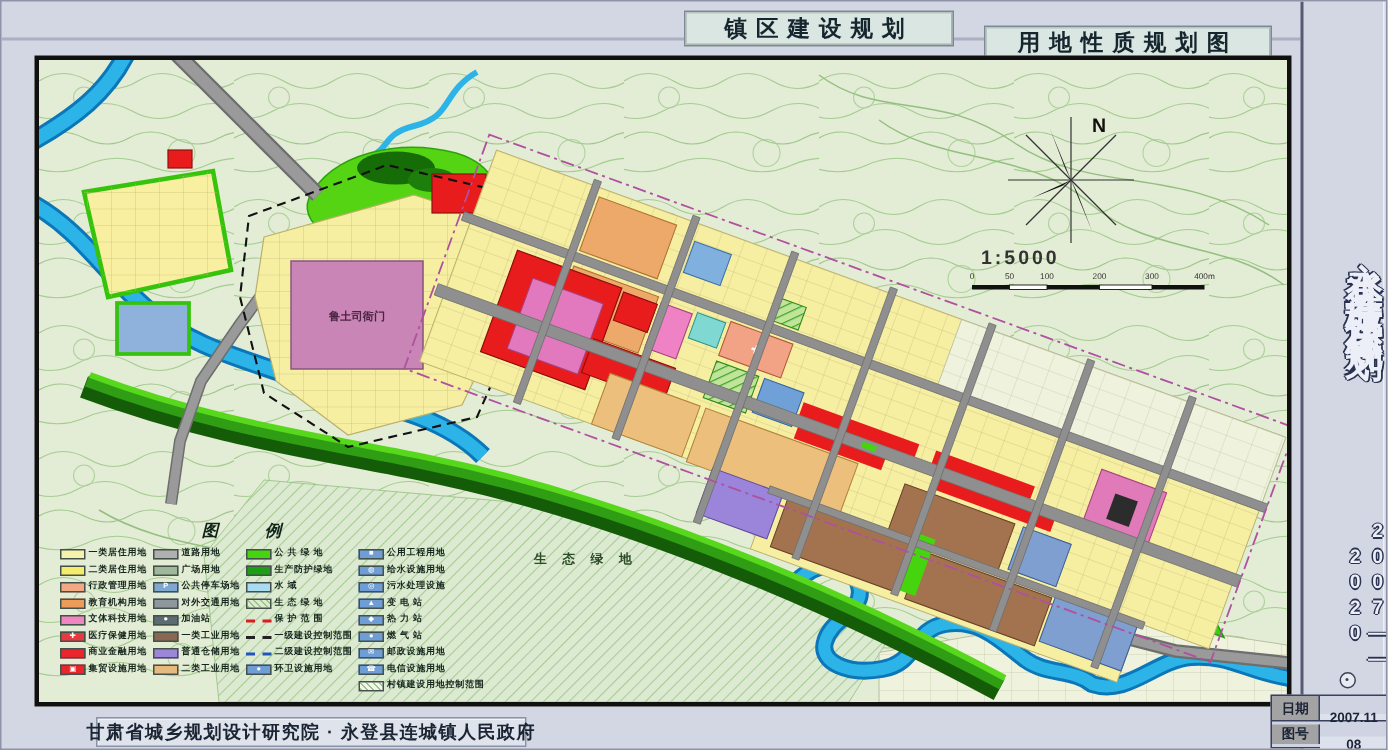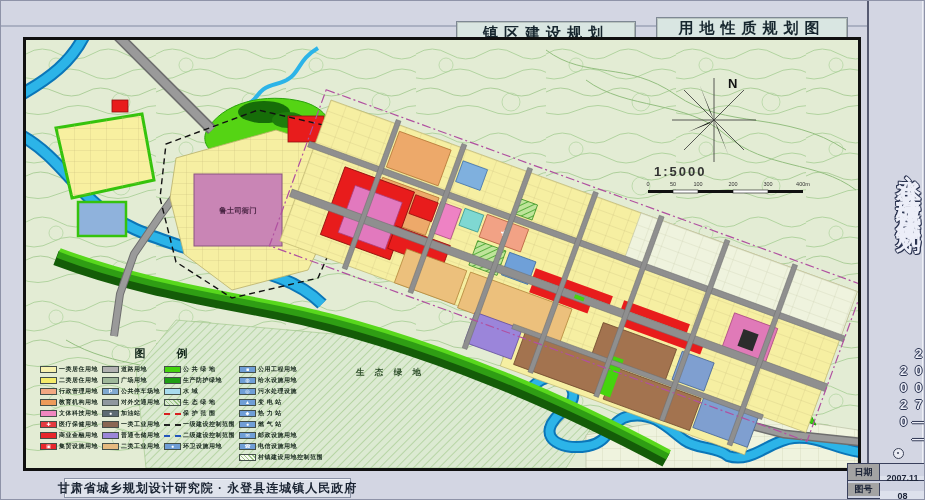--- a/index.html
+++ b/index.html
@@ -5,29 +5,29 @@
   html,body{margin:0;padding:0;background:#b9bcc9;}
   *{box-sizing:border-box;}
   .page{position:relative;width:925px;height:500px;background:#d3d6e3;
     font-family:"Liberation Sans","DejaVu Sans",sans-serif;overflow:hidden;
     border:1px solid #8e93a8;}
   .top-line{position:absolute;top:24px;left:0;width:866px;border-top:2px solid #aab0c2;}
   .title-box{position:absolute;background:#d9e6e2;border:1px solid #7e8894;
     box-shadow:1px 1px 0 #b9c4c0 inset,-1px -1px 0 #aab4b0 inset;
     display:flex;align-items:center;justify-content:center;
     font-weight:bold;color:#16262e;letter-spacing:6px;font-size:15px;}
-  .title-left{left:455px;top:20px;width:180px;height:24px;}
+  .title-left{left:455px;top:6px;width:180px;height:24px;}
   .title-right{left:655px;top:16px;width:192px;height:23px;}
   .map-frame{position:absolute;left:22px;top:36px;width:838px;height:434px;
     border:3px solid #101010;background:#e3ecd4;}
   .map-frame svg{display:block;}
   
   .legend{position:absolute;left:14px;top:306px;width:242px;color:#123;}
   .legend-title{text-align:center;font-size:11px;font-weight:bold;letter-spacing:14px;
-    padding-left:14px;margin-bottom:4px;color:#102418;}
+    padding-left:14px;margin-bottom:4px;color:#102418;font-style:italic;}
   .legend-cols{display:flex;gap:4px;}
   .legend-col{display:flex;flex-direction:column;gap:2px;flex:1;}
   .legend-item{display:flex;align-items:center;gap:2px;height:9px;}
   .sw{width:17px;height:7px;border:1px solid #44504a;flex:none;position:relative;
     display:flex;align-items:center;justify-content:center;}
   .sw .glyph{font-size:5px;line-height:5px;color:#fff;font-weight:bold;}
   .sw.kind-line{border:none;background:transparent!important;}
   .sw.kind-line i{display:block;width:17px;height:0;border-top:2px dashed currentColor;}
   .sw.kind-hatch{background-image:repeating-linear-gradient(45deg,#9cc486 0 1px,transparent 1px 3px);}
   .legend-label{font-size:6px;line-height:7px;letter-spacing:.5px;white-space:nowrap;

